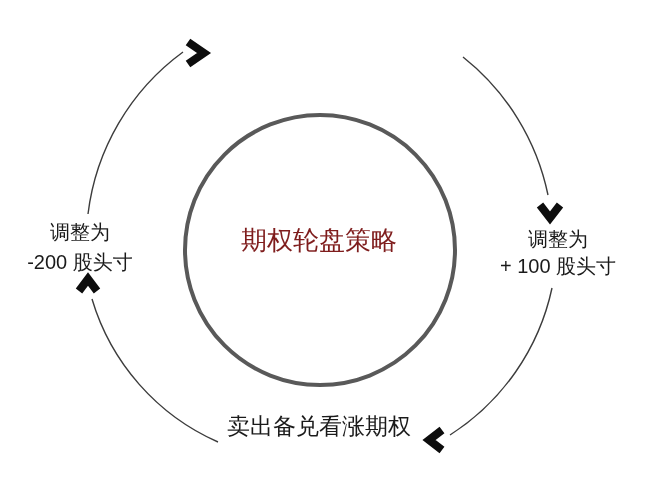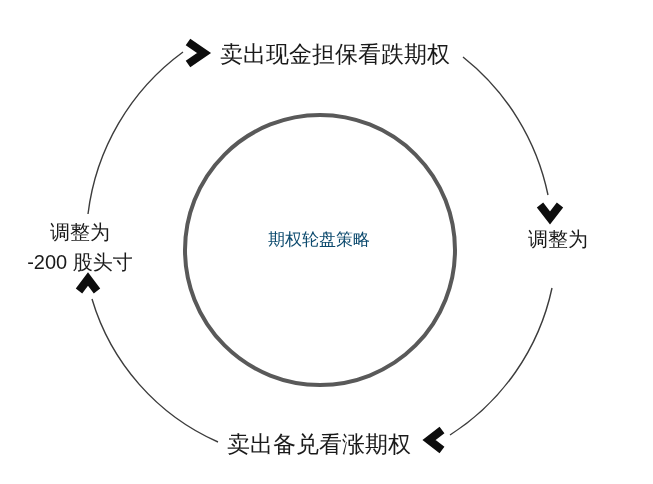--- a/index.html
+++ b/index.html
@@ -30,21 +30,21 @@
   }
   .label-top {
     left: 185px;
     top: 41px;
     width: 300px;
     font-size: 23px;
     line-height: 26px;
   }
   .label-bottom {
     left: 169px;
-    top: 431px;
+    top: 413px;
     width: 300px;
     font-size: 23px;
     line-height: 26px;
   }
   .label-left {
     left: 0px;
     top: 217px;
     width: 160px;
     font-size: 20px;
     line-height: 30px;
@@ -53,23 +53,23 @@
     left: 478px;
     top: 226px;
     width: 160px;
     font-size: 20px;
     line-height: 27px;
   }
   .label-center {
     left: 219px;
     top: 226px;
     width: 200px;
-    font-size: 17px;
+    font-size: 26px;
     line-height: 28px;
-    color: #0c4a6e;
+    color: #7f1d1d;
   }
 </style>
 </head>
 <body>
 
 <div class="canvas">
 
   <svg class="diagram-svg" viewBox="0 0 653 484" xmlns="http://www.w3.org/2000/svg">
 
     <circle cx="320" cy="250" r="135" fill="none" stroke-width="4" stroke="#595959"></circle>
@@ -86,24 +86,24 @@
 
     <path d="M 442 430 L 429 440 L 442 450" fill="none" stroke-width="8" stroke-linejoin="miter" stroke-linecap="butt" stroke="#0d0d0d"></path>
 
     <path d="M 218 442 A 227 227 0 0 1 92 299" fill="none" stroke-width="1.4" stroke="#3c3c3c"></path>
 
     <path d="M 79 291 L 88 279 L 97 291" fill="none" stroke-width="8" stroke-linejoin="miter" stroke-linecap="butt" stroke="#0d0d0d"></path>
   </svg>
 
   <div class="label label-center">期权轮盘策略</div>
 
-  <div class="label label-top">卖出现金担保看跌期权</div>
 
   <div class="label label-right">
     <div>调整为</div>
+    <div>+ 100 股头寸</div>
   </div>
 
   <div class="label label-bottom">卖出备兑看涨期权</div>
 
   <div class="label label-left">
     <div>调整为</div>
     <div>-200 股头寸</div>
   </div>
 
 </div>

